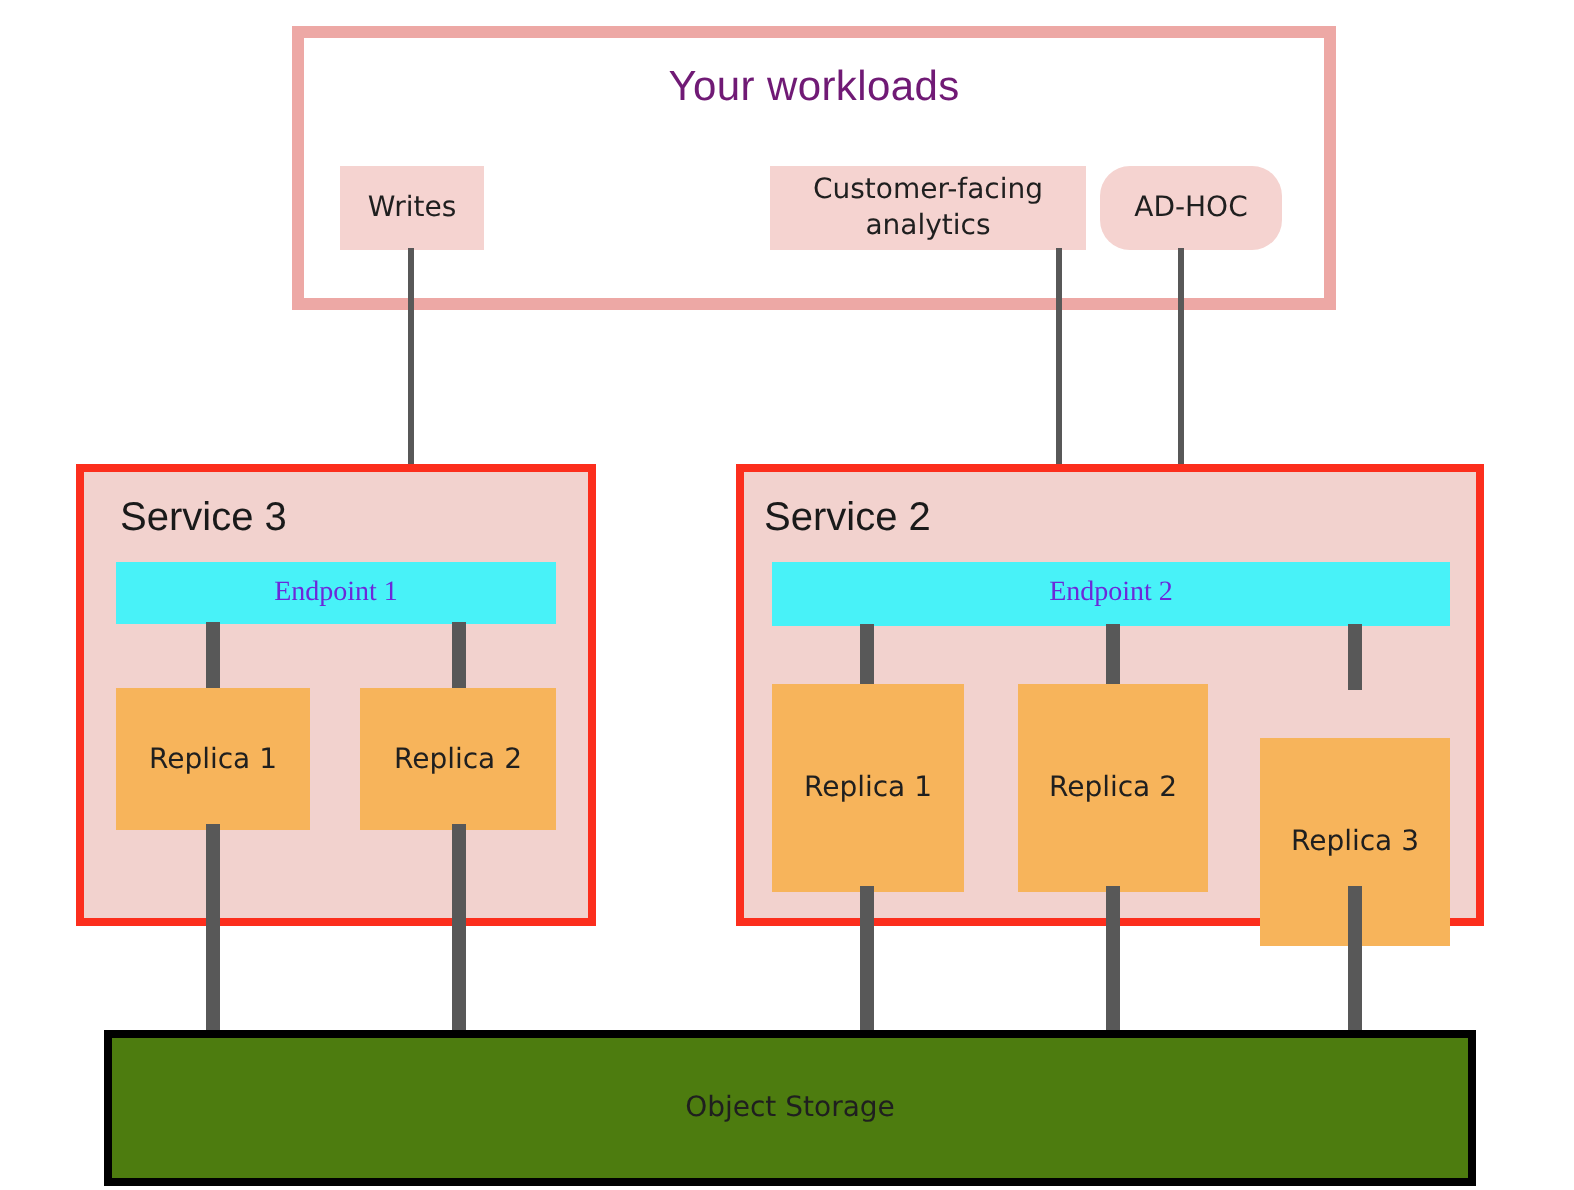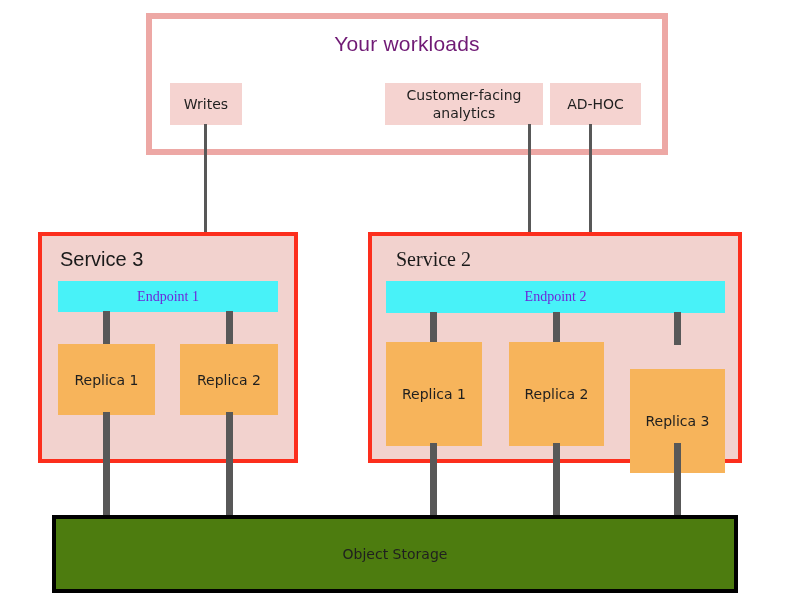--- a/index.html
+++ b/index.html
@@ -50,40 +50,40 @@
     line-height: 18px;
     display: flex;
     align-items: center;
     justify-content: center;
     text-align: center;
     box-sizing: border-box;
     padding: 2px 6px;
   }
   #chip-writes   { left: 170px; top: 83px; width: 72px;  height: 42px; }
   #chip-cfa      { left: 385px; top: 83px; width: 158px; height: 42px; }
-  #chip-adhoc    { left: 550px; top: 83px; width: 91px;  height: 42px; }
+  #chip-adhoc    { left: 550px; top: 83px; width: 91px;  height: 42px; border-radius: 15px; }
 
   
   .service-box {
     position: absolute;
     background: #f2d2ce;
     border: 4px solid #fc2e1d;
     box-sizing: border-box;
   }
   #service-1 { left: 38px;  top: 232px; width: 260px; height: 231px; }
   #service-2 { left: 368px; top: 232px; width: 374px; height: 231px; }
 
   .service-label {
     position: absolute;
     font-family: "Liberation Sans", sans-serif;
     font-size: 20px;
     color: #1a1a1a;
   }
   #service-1-label { left: 60px;  top: 248px; }
-  #service-2-label { left: 396px; top: 248px; font-family: Liberation Serif, serif; }
+  #service-2-label { left: 382px; top: 248px; }
 
   
   .endpoint {
     position: absolute;
     background: #48f2f8;
     color: #6d28d9;
     font-family: Liberation Serif, serif;
     font-size: 14px;
     display: flex;
     align-items: center;

